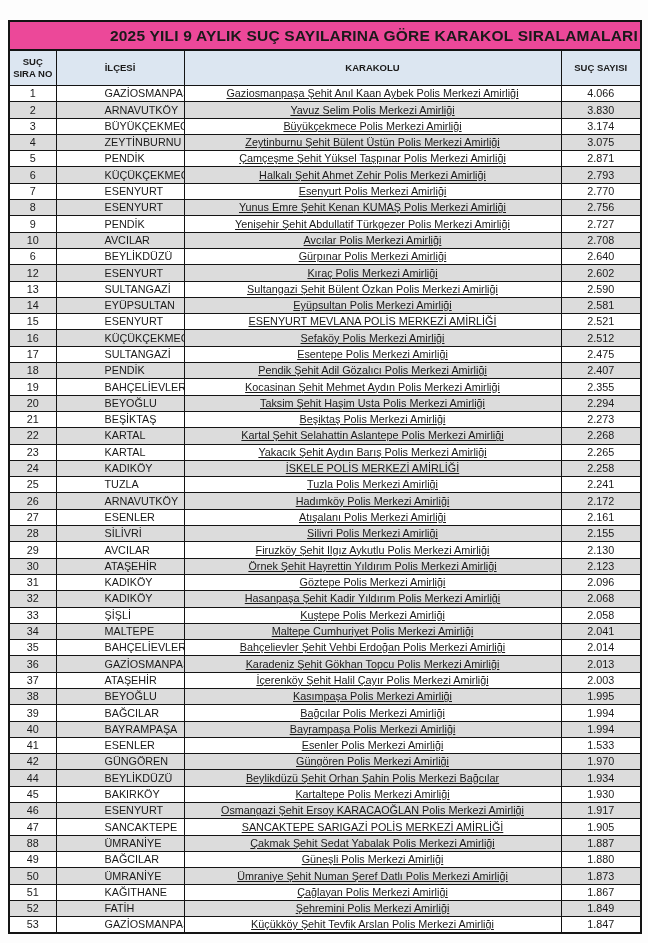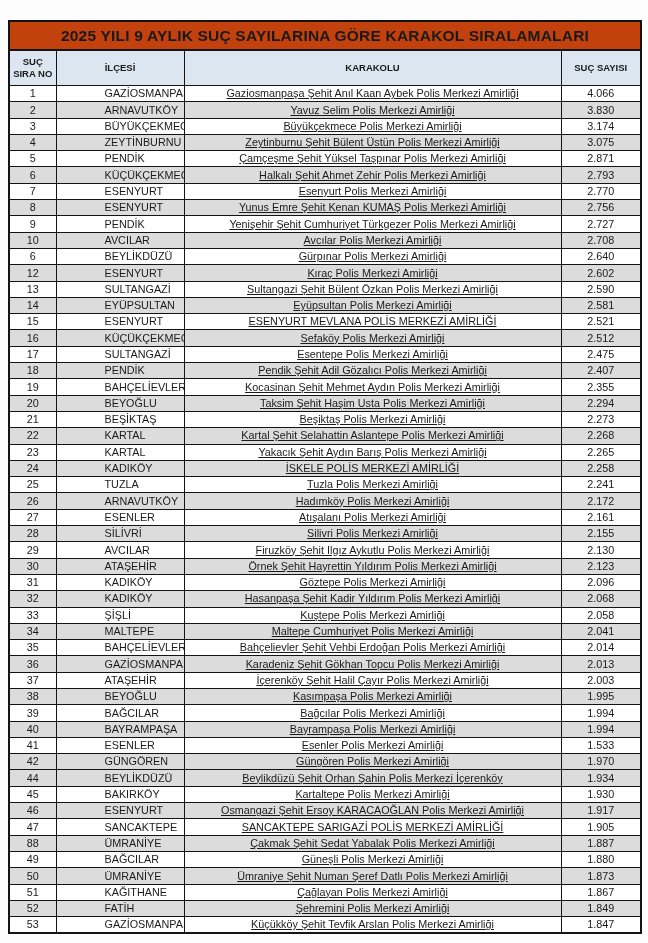--- a/index.html
+++ b/index.html
@@ -24,23 +24,23 @@
     border-collapse: collapse;
     table-layout: fixed;
     border: 2px solid #141414;
   }
   table.rank-table col.c-rank    { width: 47px; }
   table.rank-table col.c-ilce    { width: 128px; }
   table.rank-table col.c-karakol { width: 377px; }
   table.rank-table col.c-sayi    { width: 80px; }
 
   .title-cell {
-    background: #c2410c;
+    background: #ec4899;
     border: 2px solid #141414;
-    text-align: center;
+    text-align: right;
     font-weight: bold;
     font-size: 15.5px;
     height: 25px;
     padding: 1px 2px;
     letter-spacing: 0.2px;
   }
   th {
     background: #dce6f1;
     border: 1.5px solid #141414;
     font-size: 9.5px;
@@ -136,21 +136,21 @@
         </tr>
         <tr class="data-row alt">
           <td class="rank">8</td>
           <td class="ilce">ESENYURT</td>
           <td class="karakol">Yunus Emre Şehit Kenan KUMAŞ Polis Merkezi Amirliği</td>
           <td class="sayi">2.756</td>
         </tr>
         <tr class="data-row">
           <td class="rank">9</td>
           <td class="ilce">PENDİK</td>
-          <td class="karakol">Yenişehir Şehit Cumhuriyet Türkgezer Polis Merkezi Amirliği</td>
+          <td class="karakol">Yenişehir Şehit Abdullatif Türkgezer Polis Merkezi Amirliği</td>
           <td class="sayi">2.727</td>
         </tr>
         <tr class="data-row alt">
           <td class="rank">10</td>
           <td class="ilce">AVCILAR</td>
           <td class="karakol">Avcılar Polis Merkezi Amirliği</td>
           <td class="sayi">2.708</td>
         </tr>
         <tr class="data-row">
           <td class="rank">6</td>
@@ -340,21 +340,21 @@
         </tr>
         <tr class="data-row alt">
           <td class="rank">42</td>
           <td class="ilce">GÜNGÖREN</td>
           <td class="karakol">Güngören Polis Merkezi Amirliği</td>
           <td class="sayi">1.970</td>
         </tr>
         <tr class="data-row alt">
           <td class="rank">44</td>
           <td class="ilce">BEYLİKDÜZÜ</td>
-          <td class="karakol">Beylikdüzü Şehit Orhan Şahin Polis Merkezi İçerenköy</td>
+          <td class="karakol">Beylikdüzü Şehit Orhan Şahin Polis Merkezi Bağcılar</td>
           <td class="sayi">1.934</td>
         </tr>
         <tr class="data-row">
           <td class="rank">45</td>
           <td class="ilce">BAKIRKÖY</td>
           <td class="karakol">Kartaltepe Polis Merkezi Amirliği</td>
           <td class="sayi">1.930</td>
         </tr>
         <tr class="data-row alt">
           <td class="rank">46</td>

